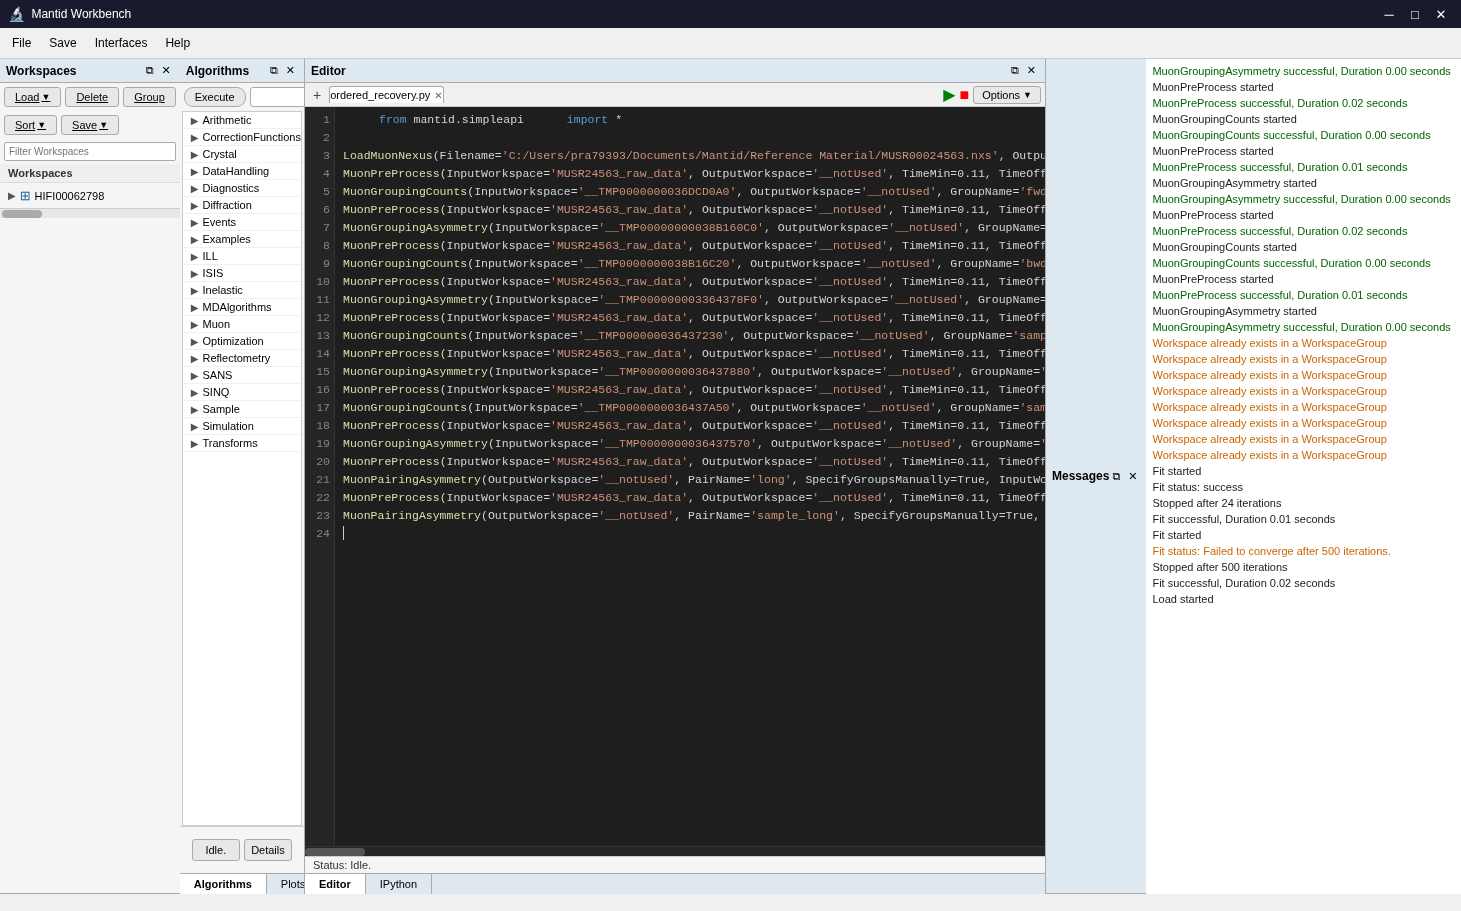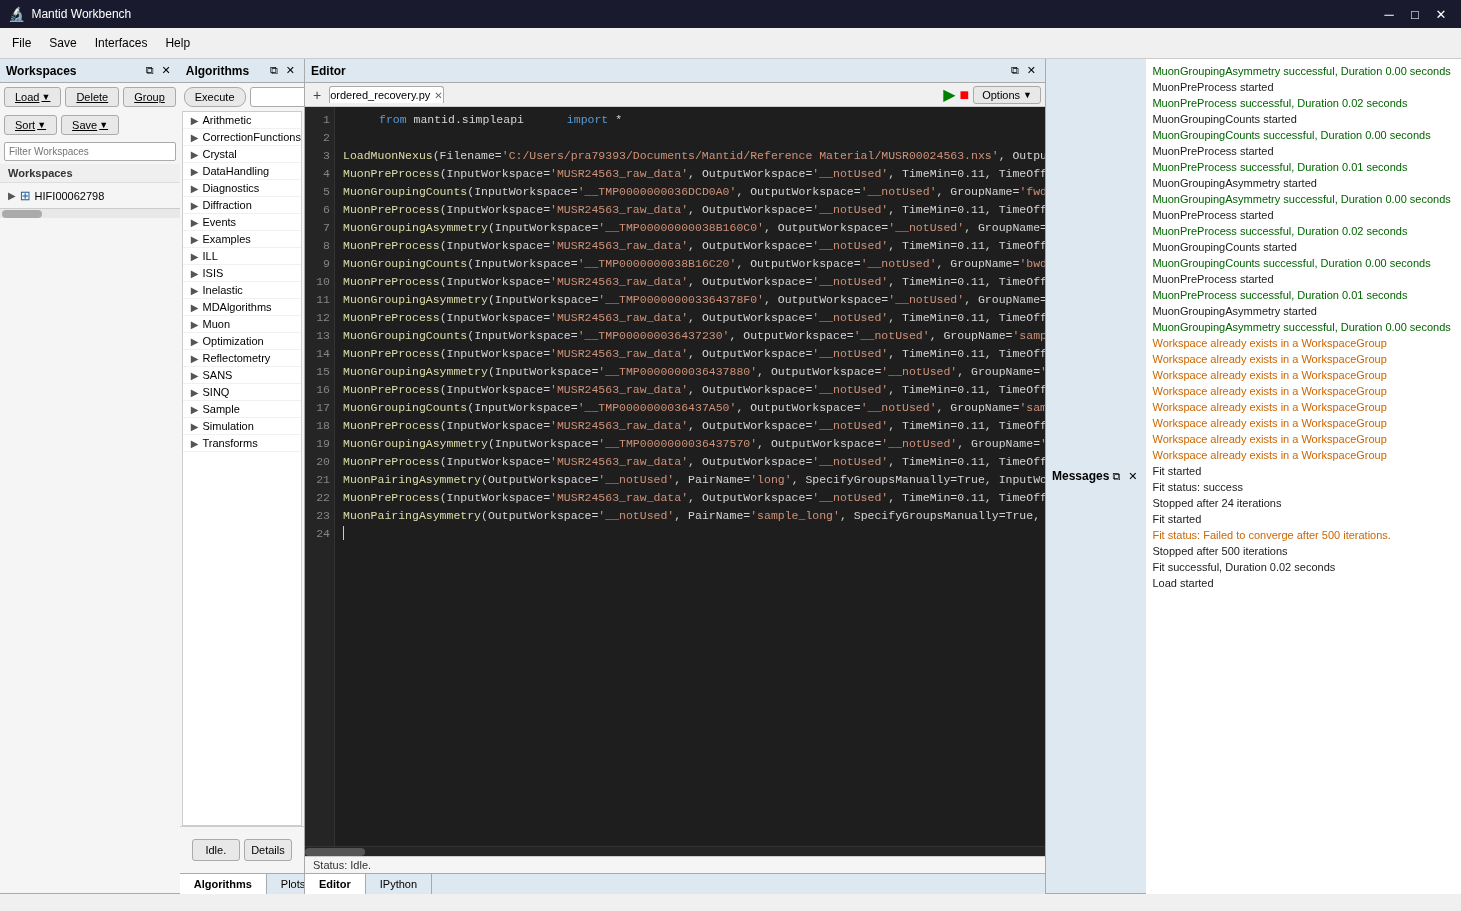--- a/index.html
+++ b/index.html
@@ -678,20 +678,21 @@
         <div class="msg-warning">Workspace already exists in a WorkspaceGroup</div>
         <div class="msg-warning">Workspace already exists in a WorkspaceGroup</div>
         <div class="msg-warning">Workspace already exists in a WorkspaceGroup</div>
         <div class="msg-warning">Workspace already exists in a WorkspaceGroup</div>
         <div class="msg-warning">Workspace already exists in a WorkspaceGroup</div>
         <div class="msg-warning">Workspace already exists in a WorkspaceGroup</div>
         <div class="msg-warning">Workspace already exists in a WorkspaceGroup</div>
         <div class="msg-normal">Fit started</div>
         <div class="msg-normal">Fit status: success</div>
         <div class="msg-normal">Stopped after 24 iterations</div>
+        <div class="msg-normal">Fit successful, Duration 0.01 seconds</div>
         <div class="msg-normal">Fit started</div>
         <div class="msg-error">Fit status: Failed to converge after 500 iterations.</div>
         <div class="msg-normal">Stopped after 500 iterations</div>
         <div class="msg-normal">Fit successful, Duration 0.02 seconds</div>
         <div class="msg-normal">Load started</div>
       </div>
   </div>
 
 </div>
 

